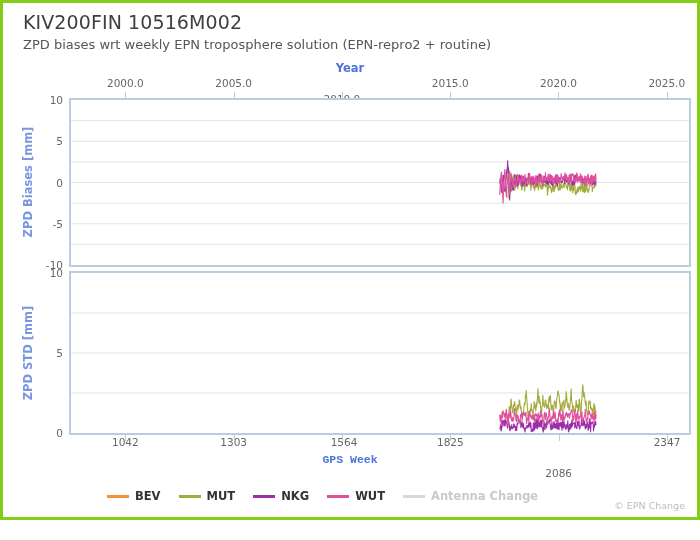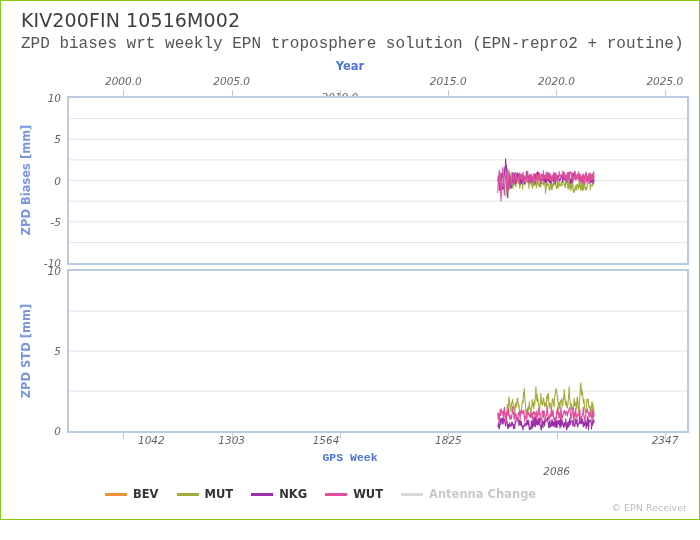--- a/index.html
+++ b/index.html
@@ -12,44 +12,43 @@
     height: 540px;
     font-family: "DejaVu Sans", "Liberation Sans", sans-serif;
     color: #3c3c3c;
     overflow: hidden;
   }
   #page {
     position: relative;
     width: 700px;
     height: 520px;
     box-sizing: border-box;
-    border: 1px solid #84cc16;
+    border: 3px solid #84cc16;
     background: #ffffff;
   }
 
   
   #title {
     position: absolute;
     left: 20px;
     top: 8px;
     font-size: 19px;
     font-weight: 400;
     color: #3f3f3f;
     letter-spacing: 0.1px;
     white-space: nowrap;
   }
   #subtitle {
     position: absolute;
     left: 20px;
     top: 34px;
-    font-size: 16px;
+    font-size: 13px;
     font-weight: 400;
     color: #555555;
     white-space: nowrap;
-    font-family: Liberation Mono, monospace;
   }
 
   
   .axis-title {
     position: absolute;
     color: #4f74d9;
     font-weight: bold;
     font-size: 11.5px;
     white-space: nowrap;
   }
@@ -67,21 +66,20 @@
   }
   #ytitle-top   { left: -45px; top: 172px; width: 140px; text-align: center; }
   #ytitle-bot   { left: -45px; top: 343px; width: 140px; text-align: center; }
 
   
   .tick-label {
     position: absolute;
     font-size: 10.5px;
     color: #666666;
     white-space: nowrap;
-    font-style: italic;
   }
   .tick-top { transform: translateX(-50%); }
   .tick-bottom { transform: translateX(-50%); }
   .tick-left { transform: translateY(-50%); text-align: right; }
 
   
   .panel {
     position: absolute;
     box-sizing: border-box;
     border: 2px solid #b9cce2;
@@ -167,23 +165,23 @@
 
   <div id="year-ticks">
       <div class="tick-label tick-top" style="left: 122.371px; top: 74px;">2000.0</div>
       <div class="tick-label tick-top" style="left: 230.65px; top: 74px;">2005.0</div>
       <div class="tick-label tick-top" style="left: 338.93px; top: 82px; margin-top: 8px;">2010.0</div>
       <div class="tick-label tick-top" style="left: 447.21px; top: 74px;">2015.0</div>
       <div class="tick-label tick-top" style="left: 555.49px; top: 74px;">2020.0</div>
       <div class="tick-label tick-top" style="left: 663.769px; top: 74px;">2025.0</div>
     </div>
   <div id="week-ticks">
-      <div class="tick-label tick-bottom" style="left: 122.371px; top: 433px; margin-left: 28px;">1042</div>
+      <div class="tick-label tick-bottom" style="left: 122.371px; top: 433px;">1042</div>
       <div class="tick-label tick-bottom" style="left: 230.697px; top: 433px;">1303</div>
-      <div class="tick-label tick-bottom" style="left: 325px; top: 433px;">1564</div>
+      <div class="tick-label tick-bottom" style="left: 341px; top: 433px;">1564</div>
       <div class="tick-label tick-bottom" style="left: 447.35px; top: 433px;">1825</div>
       <div class="tick-label tick-bottom" style="left: 555.676px; top: 433px; margin-top: 31px;">2086</div>
       <div class="tick-label tick-bottom" style="left: 664.003px; top: 433px;">2347</div>
     </div>
   <div id="ytick-top">
       <div class="tick-label tick-left" style="left: 18px; width: 42px; top: 97px;">10</div>
       <div class="tick-label tick-left" style="left: 18px; width: 42px; top: 138.25px;">5</div>
       <div class="tick-label tick-left" style="left: 18px; width: 42px; top: 179.5px;">0</div>
       <div class="tick-label tick-left" style="left: 18px; width: 42px; top: 220.75px;">-5</div>
       <div class="tick-label tick-left" style="left: 18px; width: 42px; top: 262px;">-10</div>
@@ -253,15 +251,15 @@
           <span class="legend-swatch solid-line" style="color: rgb(223, 79, 156); border-top-color: rgb(223, 79, 156);"></span>
           <span class="legend-label">WUT</span>
         </div>
         <div class="legend-item muted">
           <span class="legend-swatch solid-line" style="color: rgb(216, 216, 216); border-top-color: rgb(216, 216, 216);"></span>
           <span class="legend-label">Antenna Change</span>
         </div>
       </div>
   </div>
 
-  <div id="footer">© EPN Receiver</div>
+  <div id="footer">© EPN Change</div>
 
 </div>
 
 </body></html>

